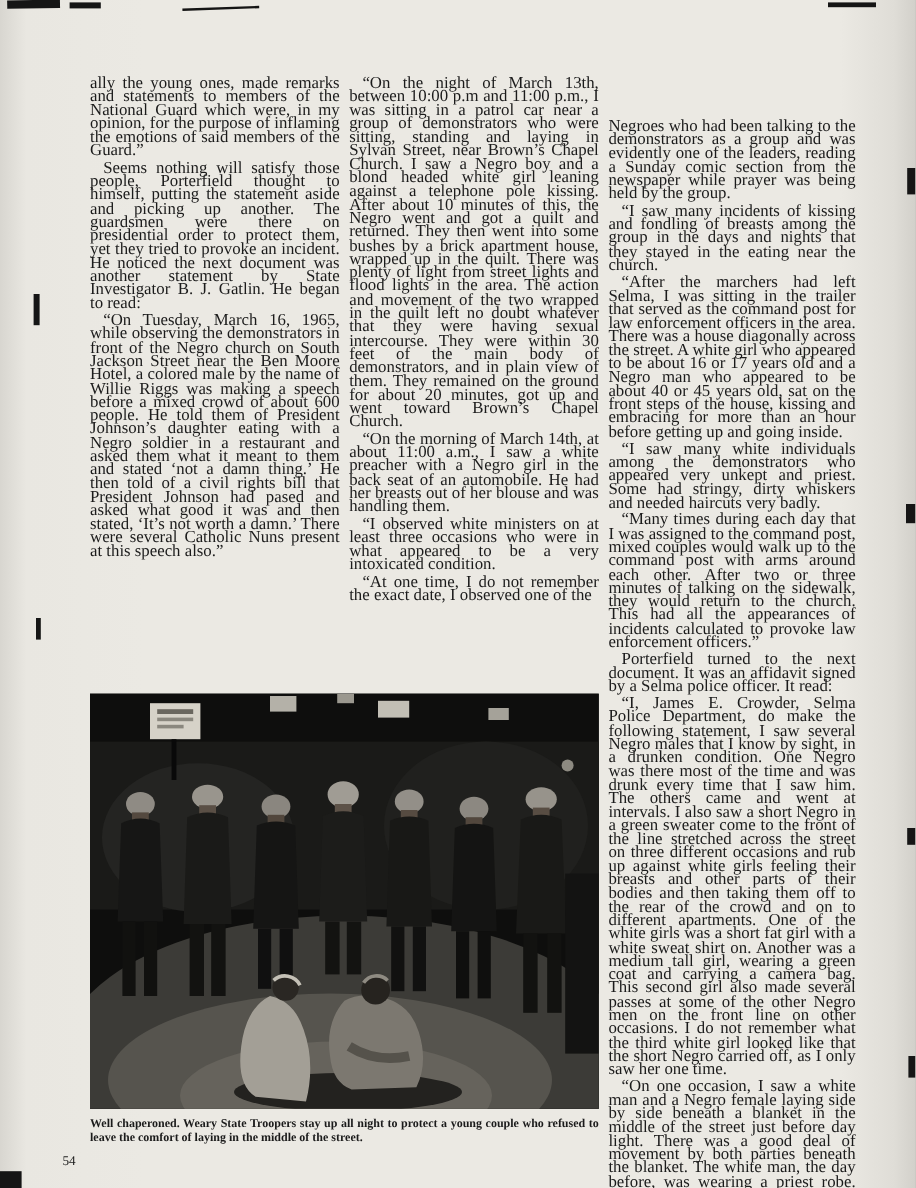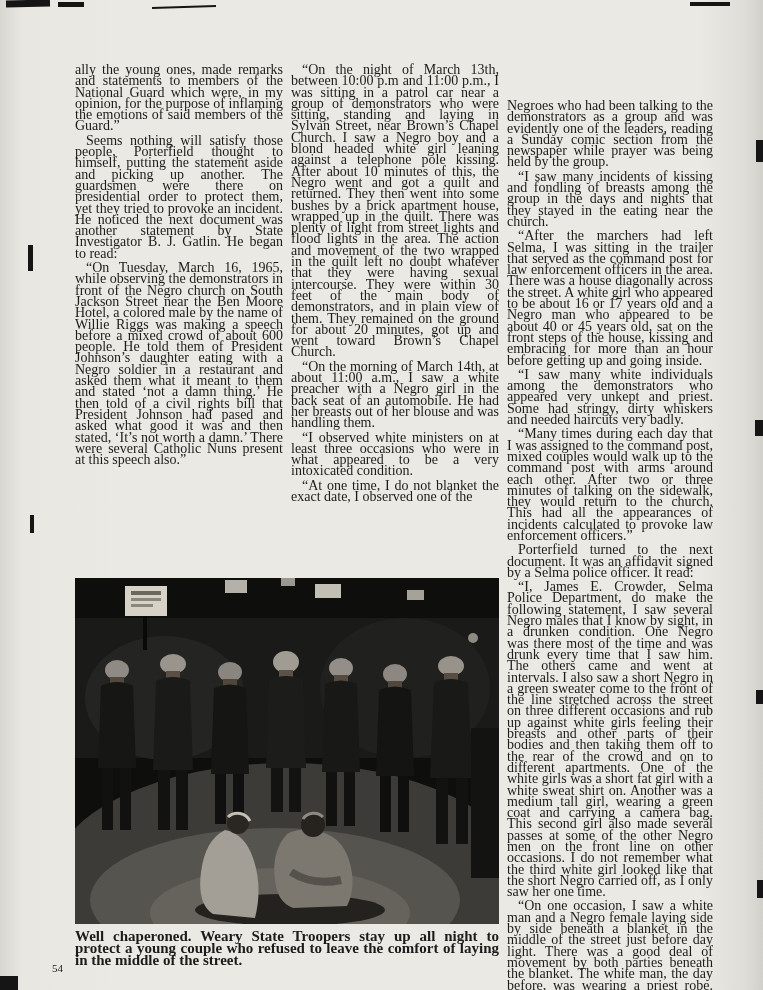--- a/index.html
+++ b/index.html
@@ -10,21 +10,21 @@
   }
   .col{position:absolute;top:64px;width:208px;font-size:14px;line-height:11.3px;text-align:justify;}
   .col p{margin:0 0 3px 0;text-indent:11px;}
   .col p.noindent{text-indent:0;}
   .col1{left:75px;}
   .col2{left:291px;}
   .col3{left:507px;width:206px;margin-top:36px;}
   .photo{position:absolute;left:75px;top:578px;width:424px;height:346px;margin:0;background:#0e0e0d;}
   .photo svg{display:block;width:100%;height:100%;}
   .caption{position:absolute;left:75px;top:931px;width:424px;margin:0;
-    font-size:15px;line-height:11.8px;font-weight:bold;text-align:justify;}
+    font-size:10px;line-height:11.8px;font-weight:bold;text-align:justify;}
   .pageno{position:absolute;left:52px;top:962px;font-size:11px;text-align:right;}
   .artifact{position:absolute;background:#151515;}
 </style>
 </head>
 <body>
 
 <div class="page">
 
   <div class="artifact" style="left:6px;top:0;width:44px;height:7px;transform:rotate(-1deg);"></div>
   <div class="artifact" style="left:58px;top:2px;width:26px;height:5px;"></div>
@@ -41,21 +41,21 @@
   <div class="col col1">
     <p class="noindent">ally the young ones, made remarks and statements to members of the National Guard which were, in my opinion, for the purpose of inflaming the emotions of said members of the Guard.”</p>
     <p>Seems nothing will satisfy those people, Porterfield thought to himself, putting the statement aside and picking up another. The guardsmen were there on presidential order to protect them, yet they tried to provoke an incident. He noticed the next document was another statement by State Investigator B. J. Gatlin. He began to read:</p>
     <p>“On Tuesday, March 16, 1965, while observing the demonstrators in front of the Negro church on South Jackson Street near the Ben Moore Hotel, a colored male by the name of Willie Riggs was making a speech before a mixed crowd of about 600 people. He told them of President Johnson’s daughter eating with a Negro soldier in a restaurant and asked them what it meant to them and stated ‘not a damn thing.’ He then told of a civil rights bill that President Johnson had pased and asked what good it was and then stated, ‘It’s not worth a damn.’ There were several Catholic Nuns present at this speech also.”</p>
   </div>
 
   <div class="col col2">
     <p>“On the night of March 13th, between 10:00 p.m and 11:00 p.m., I was sitting in a patrol car near a group of demonstrators who were sitting, standing and laying in Sylvan Street, near Brown’s Chapel Church. I saw a Negro boy and a blond headed white girl leaning against a telephone pole kissing.  After about 10 minutes of this, the Negro went and got a quilt and returned. They then went into some bushes by a brick apartment house, wrapped up in the quilt.  There was plenty of light from street lights and flood lights in the area. The action and movement of the two wrapped in the quilt left no doubt whatever that they were having sexual intercourse. They were within 30 feet of the main body of demonstrators, and in plain view of them. They remained on the ground for about 20 minutes, got up and went toward Brown’s Chapel Church.</p>
     <p>“On the morning of March 14th, at about 11:00 a.m., I saw a white preacher with a Negro girl in the back seat of an automobile. He had her breasts out of her blouse and was handling them.</p>
     <p>“I observed white ministers on at least three occasions who were in what appeared to be a very intoxicated condition.</p>
-    <p>“At one time, I do not blanket the exact date, I observed one of the</p>
+    <p>“At one time, I do not remember the exact date, I observed one of the</p>
   </div>
 
   <div class="col col3">
     <p class="noindent">Negroes who had been talking to the demonstrators as a group and was evidently one of the leaders, reading a Sunday comic section from the newspaper while prayer was being held by the group.</p>
     <p>“I saw many incidents of kissing and fondling of breasts among the group in the days and nights that they stayed in the eating near the church.</p>
     <p>“After the marchers had left Selma, I was sitting in the trailer that served as the command post for law enforcement officers in the area. There was a house diagonally across the street. A white girl who appeared to be about 16 or 17 years old and a Negro man who appeared to be about 40 or 45 years old, sat on the front steps of the house, kissing and embracing for more than an hour before getting up and going inside.</p>
     <p>“I saw many white individuals among the demonstrators who appeared very unkept and priest. Some had stringy, dirty whiskers and needed haircuts very badly.</p>
     <p>“Many times during each day that I was assigned to the command post, mixed couples would walk up to the command post with arms around each other. After two or three minutes of talking on the sidewalk, they would return to the church. This had all the appearances of incidents calculated to provoke law enforcement officers.”</p>
     <p>Porterfield turned to the next document. It was an affidavit signed by a Selma police officer.  It read:</p>
     <p>“I, James E. Crowder, Selma Police Department, do make the following statement, I saw several Negro males that I know by sight, in a drunken condition. One Negro was there most of the time and was drunk every time that I saw him. The others came and went at intervals. I also saw a short Negro in a green sweater come to the front of the line stretched across the street on three different occasions and rub up against white girls feeling their breasts and other parts of their bodies and then taking them off to the rear of the crowd and on to different apartments.  One of the white girls was a short fat girl with a white sweat shirt on. Another was a medium tall girl, wearing a green coat and carrying a camera bag. This second girl also made several passes at some of the other Negro men on the front line on other occasions. I do not remember what the third white girl looked like that the short Negro carried off, as I only saw her one time.</p>

